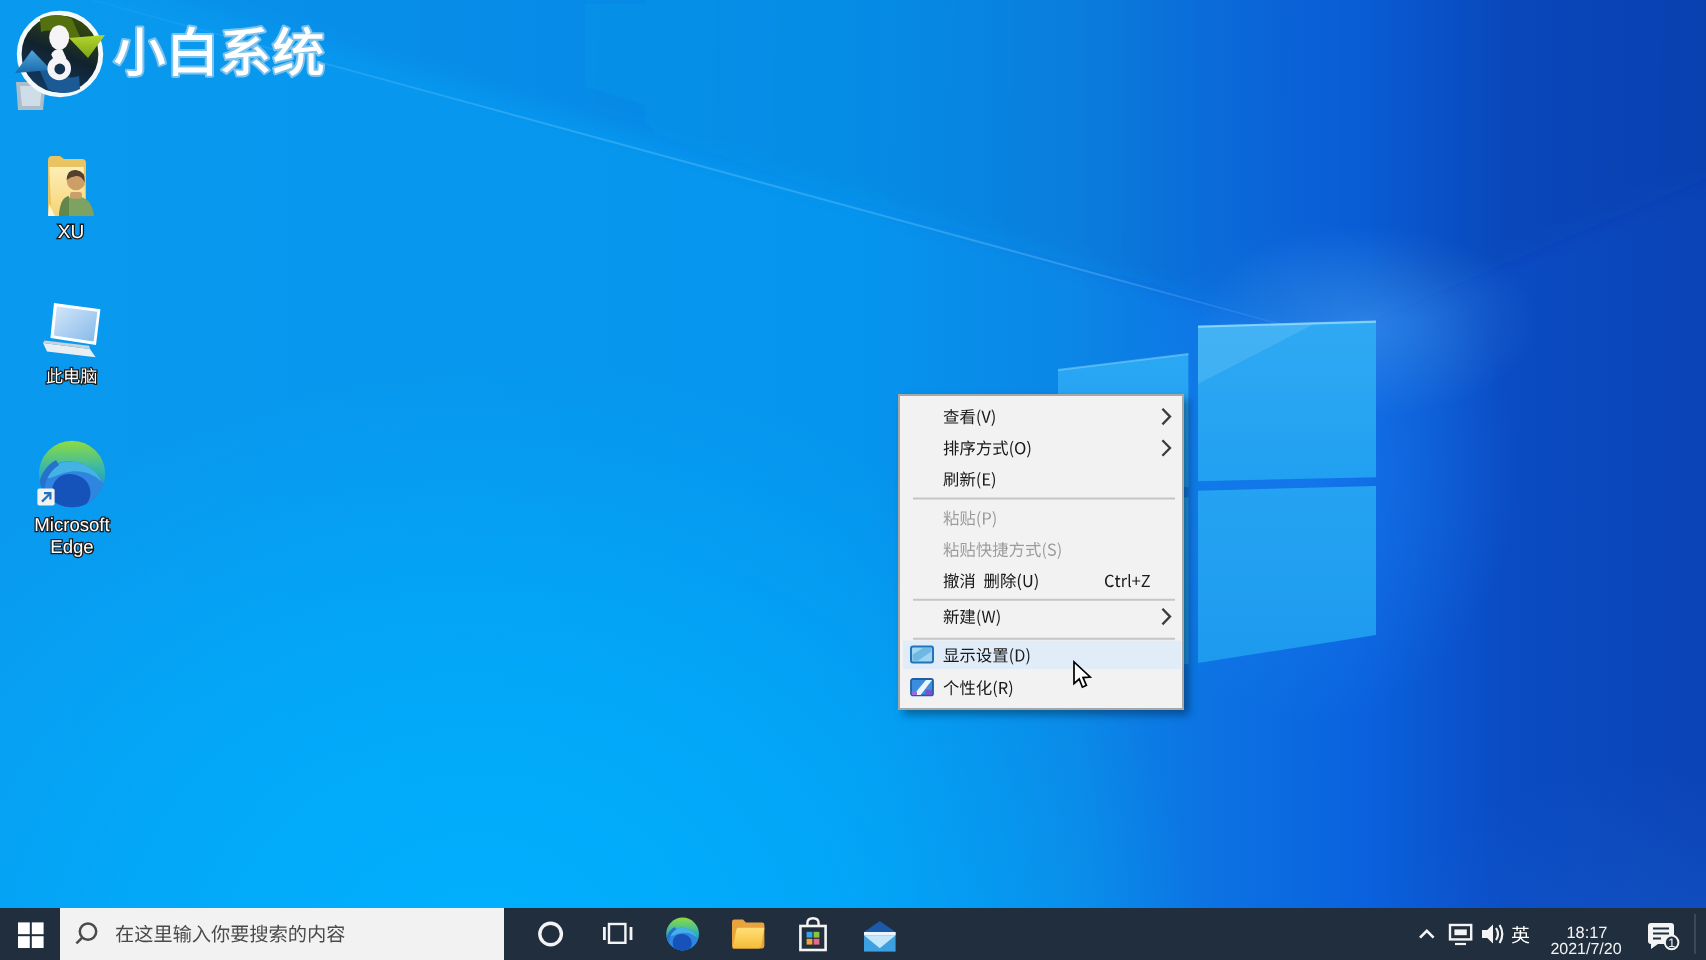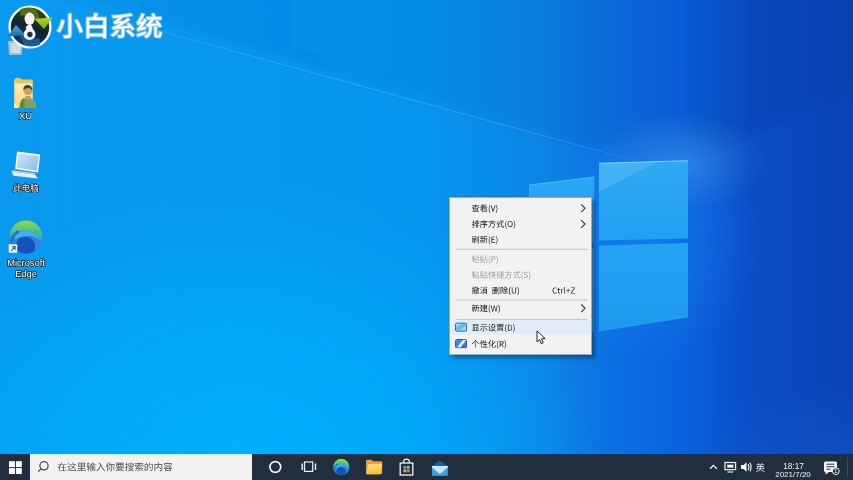--- a/index.html
+++ b/index.html
@@ -110,21 +110,21 @@
 <polygon points="34.5,19 52.5,17.5 44,29" fill="url(#wmgrn)"></polygon>
 <path d="M40 44.5 Q32 48.5 24 44.5 L19.5 34.5 L26 34.5 Q33 40.5 39.5 38 Z" fill="#1c5a96"></path>
 <polygon points="25.5,35 7.5,36.5 16,25" fill="url(#wmblu)"></polygon>
 <ellipse cx="29.6" cy="18.8" rx="5.0" ry="6.2" fill="#f6f4f6"></ellipse>
 <circle cx="29.6" cy="34.2" r="5.9" fill="#f6f4f6"></circle>
 <circle cx="29.9" cy="34.5" r="2.7" fill="#15324e"></circle>
 <path d="M25.6 27.2 Q27 24 31.2 24.8 L33.2 29.2 Q30 30.8 26.8 29.8 Z" fill="#f6f4f6"></path>
 <path transform="translate(56.5,35.8)" d="M12.0 -22.0V-1.1C12.0 -0.5 11.8 -0.4 11.2 -0.3C10.7 -0.3 8.7 -0.3 6.9 -0.4C7.3 0.3 7.7 1.5 7.9 2.2C10.4 2.2 12.1 2.2 13.2 1.7C14.3 1.3 14.7 0.6 14.7 -1.1V-22.0ZM18.4 -15.2C20.6 -11.3 22.7 -6.3 23.2 -3.2L26.0 -4.2C25.3 -7.5 23.1 -12.3 20.8 -16.1ZM5.0 -15.8C4.4 -12.3 3.0 -7.7 0.7 -5.0C1.4 -4.7 2.5 -4.1 3.2 -3.6C5.5 -6.6 7.0 -11.4 7.9 -15.4Z M38.0 -22.5C37.7 -21.2 37.2 -19.6 36.7 -18.3H30.1V2.2H32.6V0.4H46.9V2.1H49.5V-18.3H39.5C40.1 -19.4 40.7 -20.7 41.2 -22.0ZM32.6 -2.1V-7.8H46.9V-2.1ZM32.6 -10.3V-15.8H46.9V-10.3Z M60.1 -5.8C58.8 -4.0 56.6 -2.1 54.5 -0.9C55.1 -0.6 56.2 0.3 56.7 0.7C58.7 -0.7 61.0 -2.8 62.6 -5.0ZM69.7 -4.7C71.8 -3.0 74.5 -0.7 75.7 0.8L77.9 -0.7C76.5 -2.2 73.8 -4.5 71.7 -6.0ZM70.3 -11.7C70.9 -11.2 71.6 -10.5 72.2 -9.8L62.1 -9.2C65.9 -11.0 69.7 -13.3 73.2 -16.1L71.4 -17.7C70.1 -16.6 68.8 -15.6 67.4 -14.7L61.4 -14.4C63.2 -15.6 64.9 -17.2 66.5 -18.8C70.0 -19.1 73.2 -19.6 75.9 -20.2L74.1 -22.3C69.7 -21.2 62.1 -20.5 55.6 -20.2C55.9 -19.7 56.2 -18.7 56.3 -18.0C58.4 -18.1 60.7 -18.3 63.0 -18.4C61.4 -16.9 59.7 -15.6 59.1 -15.1C58.3 -14.6 57.7 -14.2 57.1 -14.1C57.4 -13.5 57.7 -12.4 57.8 -11.9C58.4 -12.1 59.3 -12.3 64.1 -12.6C62.1 -11.3 60.3 -10.4 59.5 -10.0C57.8 -9.2 56.7 -8.7 55.8 -8.6C56.0 -7.9 56.4 -6.8 56.5 -6.3C57.3 -6.6 58.4 -6.8 65.2 -7.3V-0.8C65.2 -0.5 65.1 -0.4 64.6 -0.4C64.2 -0.4 62.6 -0.4 61.2 -0.5C61.5 0.2 62.0 1.3 62.1 2.0C64.1 2.0 65.5 2.0 66.4 1.6C67.4 1.2 67.7 0.5 67.7 -0.7V-7.5L73.8 -8.0C74.6 -7.1 75.2 -6.3 75.6 -5.6L77.6 -6.8C76.5 -8.4 74.3 -10.9 72.2 -12.7Z M97.8 -9.2V-1.2C97.8 1.0 98.3 1.7 100.4 1.7C100.8 1.7 102.1 1.7 102.5 1.7C104.3 1.7 104.9 0.7 105.1 -3.2C104.4 -3.4 103.4 -3.8 102.9 -4.2C102.8 -0.9 102.8 -0.4 102.2 -0.4C102.0 -0.4 101.0 -0.4 100.8 -0.4C100.3 -0.4 100.3 -0.5 100.3 -1.3V-9.2ZM92.8 -9.2C92.6 -4.3 92.1 -1.5 87.9 0.2C88.5 0.7 89.2 1.6 89.5 2.3C94.3 0.2 95.1 -3.4 95.3 -9.2ZM80.5 -1.6 81.1 0.9C83.6 0.0 86.7 -1.1 89.7 -2.2L89.3 -4.3C86.0 -3.3 82.7 -2.2 80.5 -1.6ZM95.1 -21.9C95.6 -20.9 96.1 -19.6 96.4 -18.7H90.2V-16.4H94.7C93.5 -14.8 91.9 -12.8 91.4 -12.3C90.8 -11.7 90.1 -11.5 89.6 -11.4C89.8 -10.9 90.3 -9.6 90.4 -9.0C91.2 -9.3 92.4 -9.5 101.7 -10.4C102.2 -9.7 102.5 -9.0 102.7 -8.5L104.9 -9.6C104.1 -11.2 102.4 -13.7 101.0 -15.6L99.0 -14.6C99.5 -13.9 100.0 -13.1 100.5 -12.4L94.2 -11.8C95.3 -13.2 96.6 -14.9 97.6 -16.4H104.7V-18.7H97.2L98.9 -19.2C98.6 -20.0 98.0 -21.4 97.4 -22.4ZM81.1 -11.1C81.5 -11.3 82.1 -11.4 84.8 -11.8C83.8 -10.4 82.9 -9.2 82.5 -8.8C81.7 -7.8 81.1 -7.2 80.5 -7.0C80.7 -6.4 81.1 -5.2 81.3 -4.7C81.9 -5.1 82.9 -5.4 89.4 -6.8C89.3 -7.4 89.3 -8.3 89.3 -9.0L84.9 -8.1C86.8 -10.4 88.6 -13.0 90.1 -15.6L87.9 -17.0C87.4 -16.0 86.8 -15.0 86.3 -14.1L83.6 -13.8C85.2 -16.0 86.7 -18.8 87.8 -21.4L85.3 -22.5C84.2 -19.4 82.4 -16.1 81.8 -15.2C81.2 -14.3 80.7 -13.8 80.2 -13.6C80.5 -12.9 81.0 -11.6 81.1 -11.1Z" fill="#ffffff" stroke="#7cc2ec" stroke-width="2.0" paint-order="stroke" stroke-linejoin="round"></path>
 </svg>
     </div>
-<div style="position:absolute;left:2px;top:60px;width:70px;height:230px">
+<div style="position:absolute;left:12px;top:60px;width:70px;height:230px">
 <svg style="opacity:0.999" width="70" height="230" viewBox="0 0 70 230">
 <defs>
 <linearGradient id="fold" x1="0" y1="0" x2="0" y2="1">
  <stop offset="0" stop-color="#fdeeb5"></stop>
             <stop offset="1" stop-color="#f6d477"></stop>
 </linearGradient>
 <linearGradient id="lapt" x1="0" y1="0" x2="1" y2="1">
  <stop offset="0" stop-color="#d4e7f9"></stop>
             <stop offset="1" stop-color="#86b9ea"></stop>
 </linearGradient>

